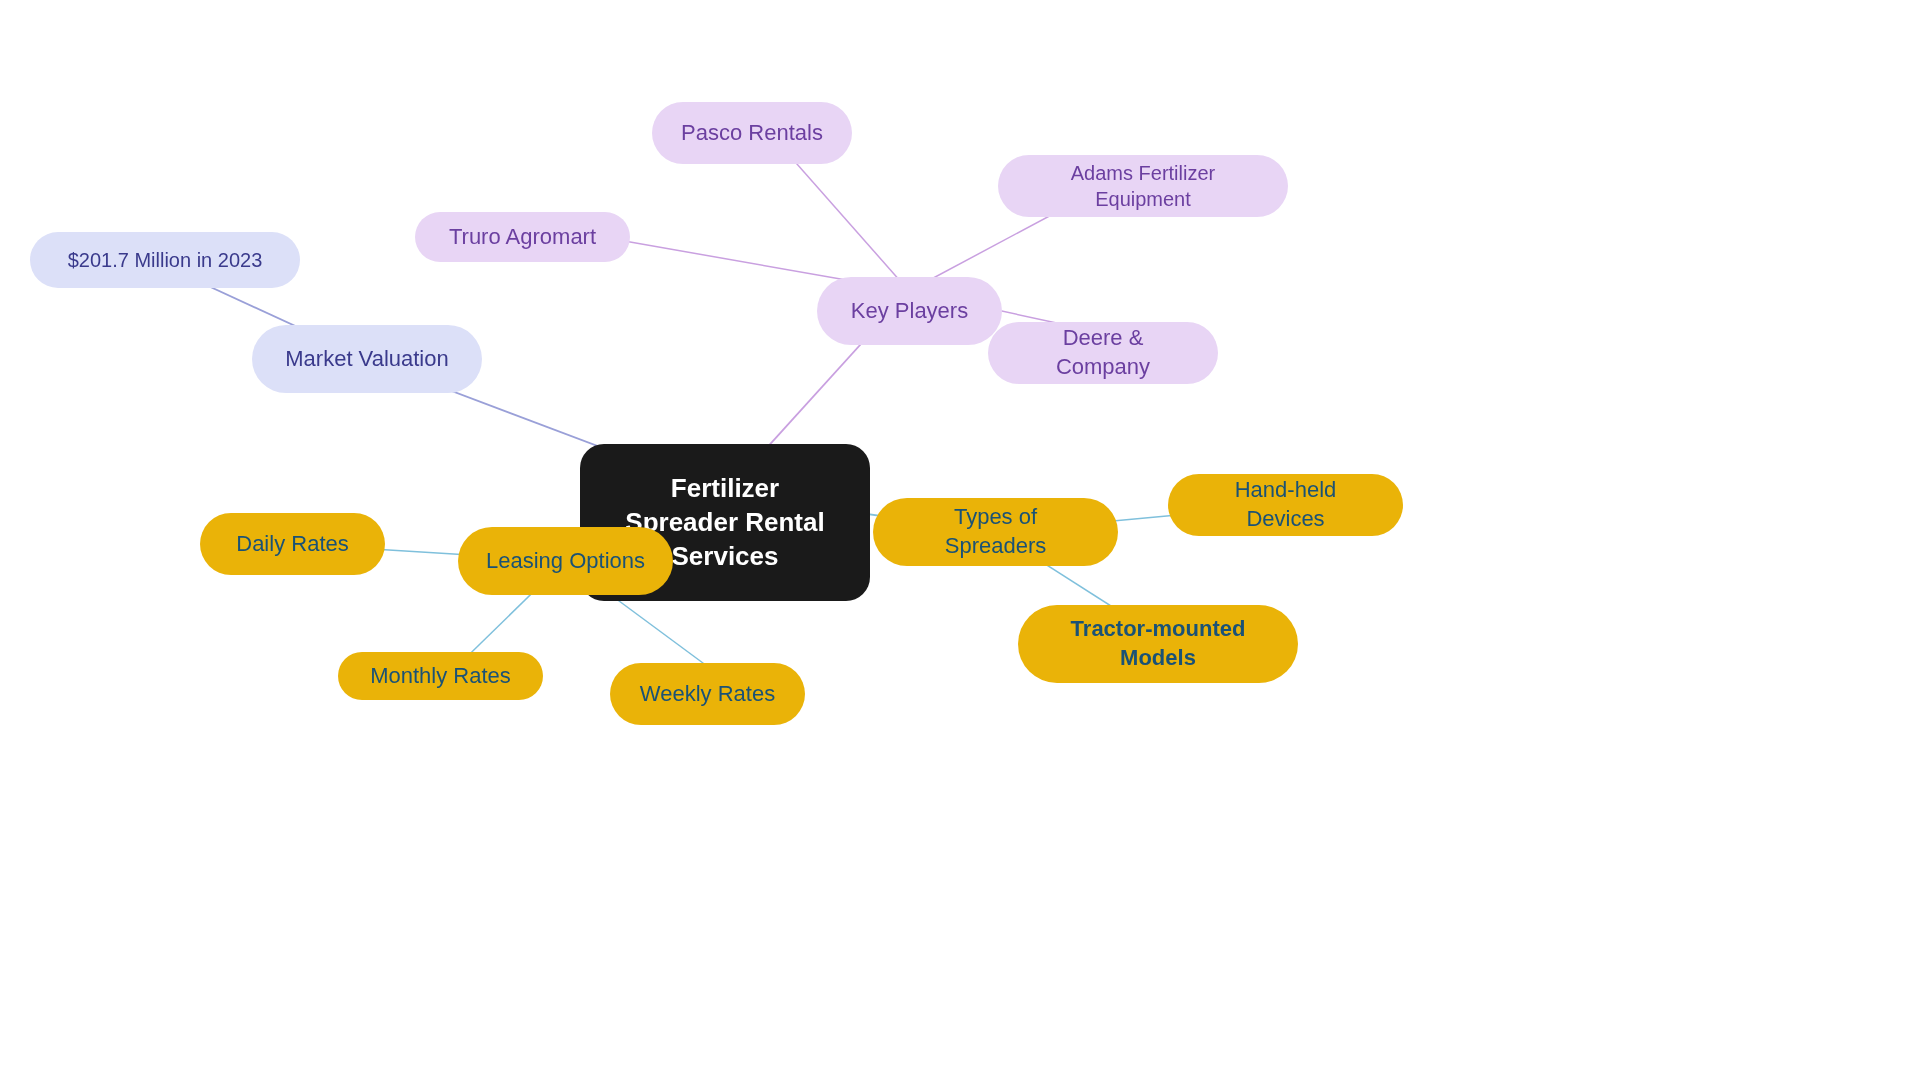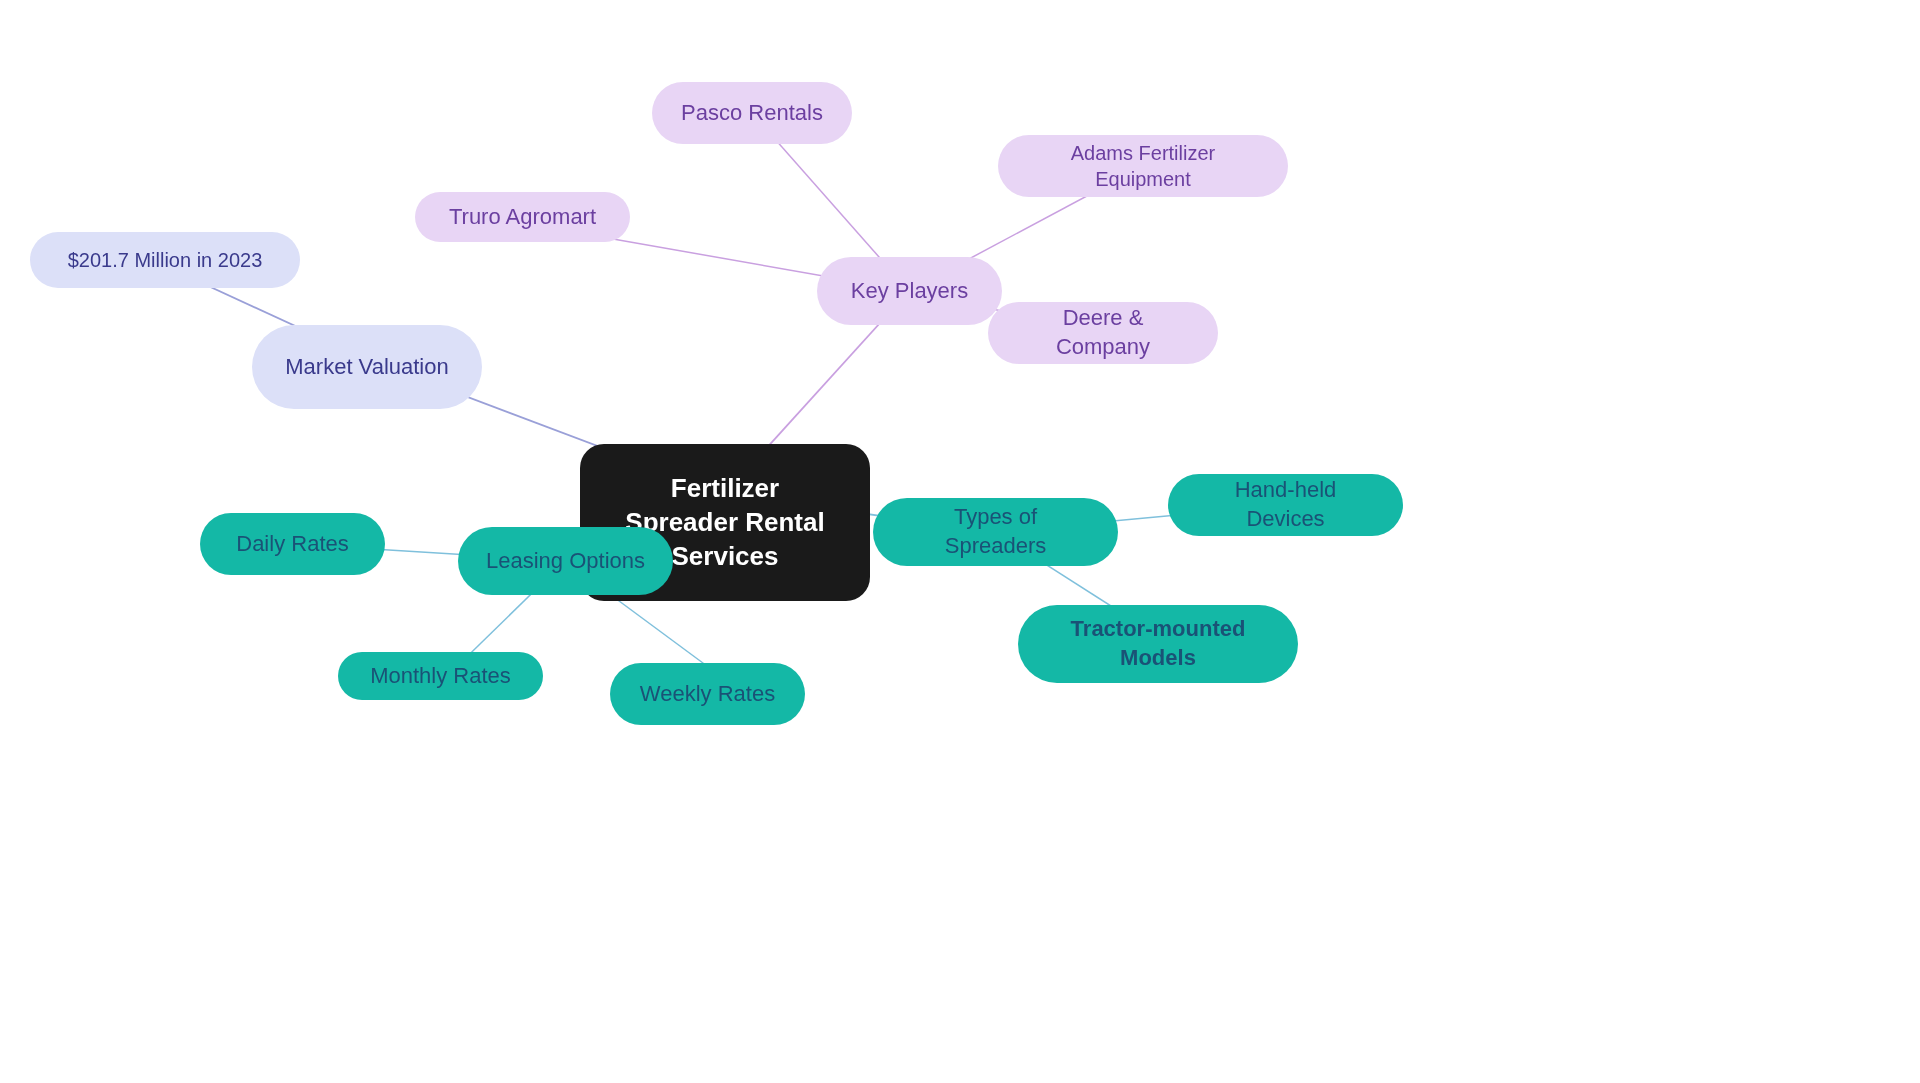--- a/index.html
+++ b/index.html
@@ -37,23 +37,24 @@
       font-size: 26px;
       font-weight: 600;
       border-radius: 24px;
       width: 290px;
       padding: 28px 36px;
     }
     .node-purple {
       background: #e8d5f5;
       color: #6b3fa0;
       border: none;
+      margin-top: 20px;
     }
     .node-blue {
-      background: #14b8a6;
+      background: #eab308;
       color: #1a5276;
       border: none;
     }
     .node-lavender {
       background: #dce0f8;
       color: #3a3a8c;
       border: none;
     }
   </style>
 </head>
@@ -71,21 +72,21 @@
     <line x1="565" y1="561" x2="292" y2="544" stroke="#7fc0dc" stroke-width="1.5"></line>
     <line x1="565" y1="561" x2="440" y2="683" stroke="#7fc0dc" stroke-width="1.5"></line>
     <line x1="565" y1="561" x2="707" y2="666" stroke="#7fc0dc" stroke-width="1.5"></line>
     <line x1="725" y1="494" x2="995" y2="532" stroke="#7fc0dc" stroke-width="1.8"></line>
     <line x1="995" y1="532" x2="1285" y2="505" stroke="#7fc0dc" stroke-width="1.5"></line>
     <line x1="995" y1="532" x2="1158" y2="636" stroke="#7fc0dc" stroke-width="1.5"></line>
   </svg>
 
 <div class="node node-center" style="left: 580px; top: 444px; width: 290px;">Fertilizer Spreader Rental Services</div>
 
-<div class="node node-lavender" style="left: 252px; top: 325px; width: 230px; height: 84px;">Market Valuation</div>
+<div class="node node-lavender" style="left: 252px; top: 325px; width: 230px; height: 68px;">Market Valuation</div>
 
 <div class="node node-lavender" style="left: 30px; top: 232px; width: 270px; height: 56px; font-size: 20px;">$201.7 Million in 2023</div>
 
 <div class="node node-purple" style="left: 817px; top: 257px; width: 185px; height: 68px;">Key Players</div>
 
 <div class="node node-purple" style="left: 652px; top: 82px; width: 200px; height: 62px;">Pasco Rentals</div>
 
 <div class="node node-purple" style="left: 415px; top: 192px; width: 215px; height: 50px;">Truro Agromart</div>
 
 <div class="node node-purple" style="left: 998px; top: 135px; width: 290px; height: 62px; font-size: 20px;">Adams Fertilizer Equipment</div>

